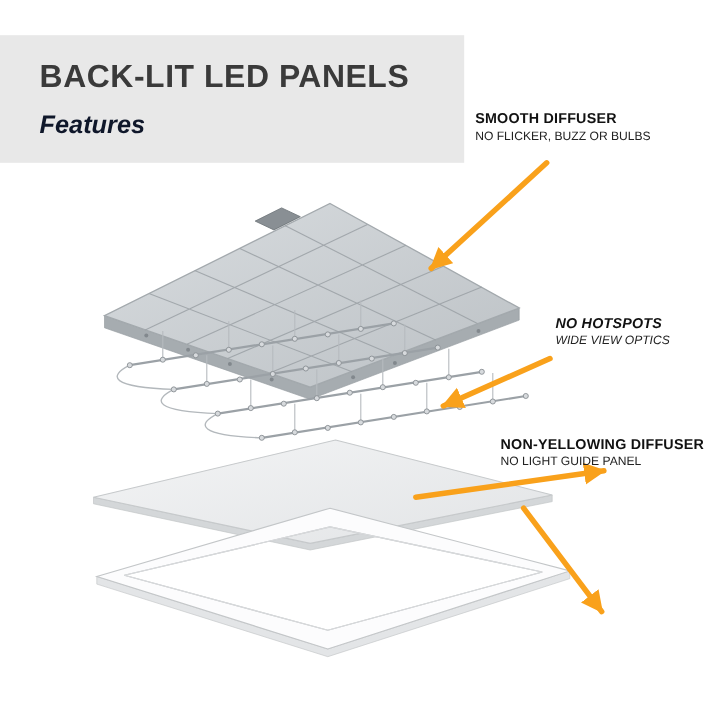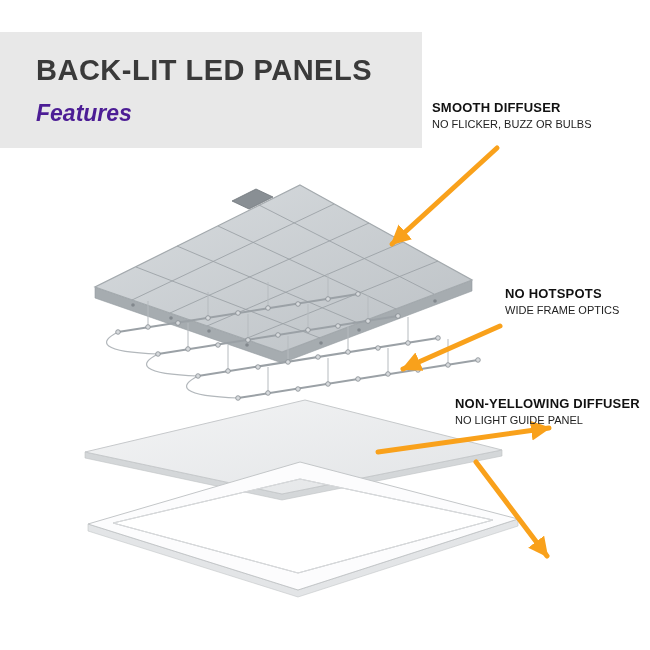--- a/index.html
+++ b/index.html
@@ -1,27 +1,27 @@
 <!DOCTYPE html>
 <html><head>
 <meta charset="utf-8">
 <style>
   html,body{margin:0;padding:0;background:#fff;}
   .canvas{position:relative;width:650px;height:650px;background:#fff;overflow:hidden;
           font-family:"Liberation Sans",sans-serif;}
   .header-band{position:absolute;left:0;top:32px;width:422px;height:116px;background:#e8e8e8;
                box-sizing:border-box;padding:22px 12px 0 36px;}
   .page-title{font-size:29px;font-weight:800;color:#3a3a3a;letter-spacing:.5px;margin:0;}
-  .page-subtitle{font-size:23px;font-style:italic;font-weight:600;color:#4c1d95;margin-top:13px;}
+  .page-subtitle{font-size:23px;font-style:italic;font-weight:600;color:#0f172a;margin-top:13px;}
   .diagram-svg{position:absolute;left:0;top:0;width:650px;height:650px;}
   .callout{position:absolute;}
   .callout .t{font-weight:700;font-size:13px;color:#111;letter-spacing:.2px;white-space:nowrap;}
   .callout .s{font-size:11px;color:#222;margin-top:3px;white-space:nowrap;}
   .c1{left:432px;top:100px;}
-  .c2{left:505px;top:286px;}
+  .c2{left:505px;top:286px;font-style:italic;}
   .c3{left:455px;top:396px;}
   .c4{left:468px;top:582px;}
 </style>
 </head>
 <body>
 
 <div class="canvas">
 
   <div class="header-band">
     <h1 class="page-title">BACK-LIT LED PANELS</h1>
@@ -135,20 +135,20 @@
       <line x1="476" y1="462" x2="547" y2="556" stroke="#f9a11b" marker-end="url(#ah)"></line>
     </g>
   </svg>
 
   <div class="callout c1">
     <div class="t">SMOOTH DIFFUSER</div>
     <div class="s">NO FLICKER, BUZZ OR BULBS</div>
   </div>
   <div class="callout c2">
     <div class="t">NO HOTSPOTS</div>
-    <div class="s">WIDE FRAME OPTICS</div>
+    <div class="s">WIDE VIEW OPTICS</div>
   </div>
   <div class="callout c3">
     <div class="t">NON-YELLOWING DIFFUSER</div>
     <div class="s">NO LIGHT GUIDE PANEL</div>
   </div>
 
 </div>
 
 </body></html>

